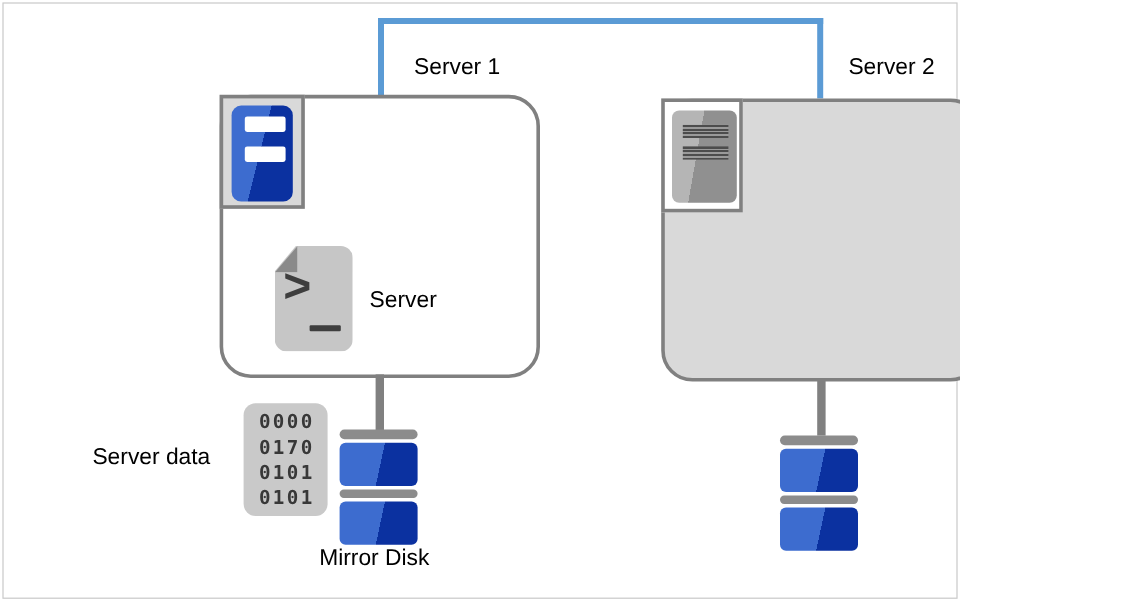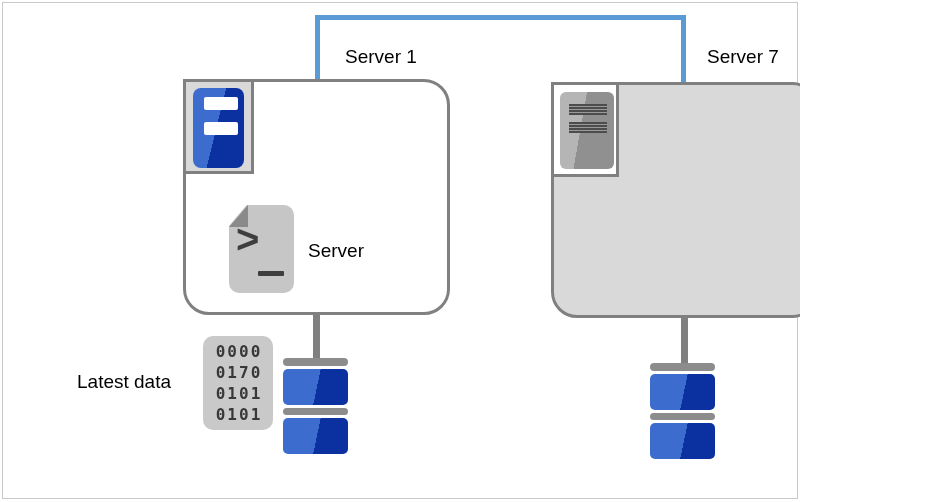--- a/index.html
+++ b/index.html
@@ -99,21 +99,21 @@
 </style>
 </head>
 <body>
 
 <div class="stage">
   <div class="frame"></div>
 
   <div class="interconnect"></div>
 
   <div class="lbl server1">Server 1</div>
-  <div class="lbl server2">Server 7</div>
+  <div class="lbl server2">Server 2</div>
 
   <div class="server-box s1"></div>
   <div class="server-box s2"></div>
 
   <div class="icon-cell c1">
     <div class="tower-blue">
       <div class="slot a"></div>
       <div class="slot b"></div>
     </div>
   </div>
@@ -129,21 +129,21 @@
     <div class="doc"></div>
     <div class="fold"></div>
     <div class="prompt">&gt;</div>
     <div class="uscore"></div>
   </div>
   <div class="lbl unmount">Server</div>
 
   <div class="dropline d1"></div>
   <div class="dropline d2"></div>
 
-  <div class="lbl latest">Latest data</div>
+  <div class="lbl latest">Server data</div>
 
   <div class="binary-icon">
     <span>0000</span>
     <span>0170</span>
     <span>0101</span>
     <span>0101</span>
   </div>
 
   <div class="disk-stack left">
     <div class="cap"></div>
@@ -152,13 +152,14 @@
     <div class="platter"></div>
   </div>
 
   <div class="disk-stack right">
     <div class="cap"></div>
     <div class="platter"></div>
     <div class="spacer"></div>
     <div class="platter"></div>
   </div>
 
+  <div class="lbl mirror">Mirror Disk</div>
 </div>
 
 </body></html>

